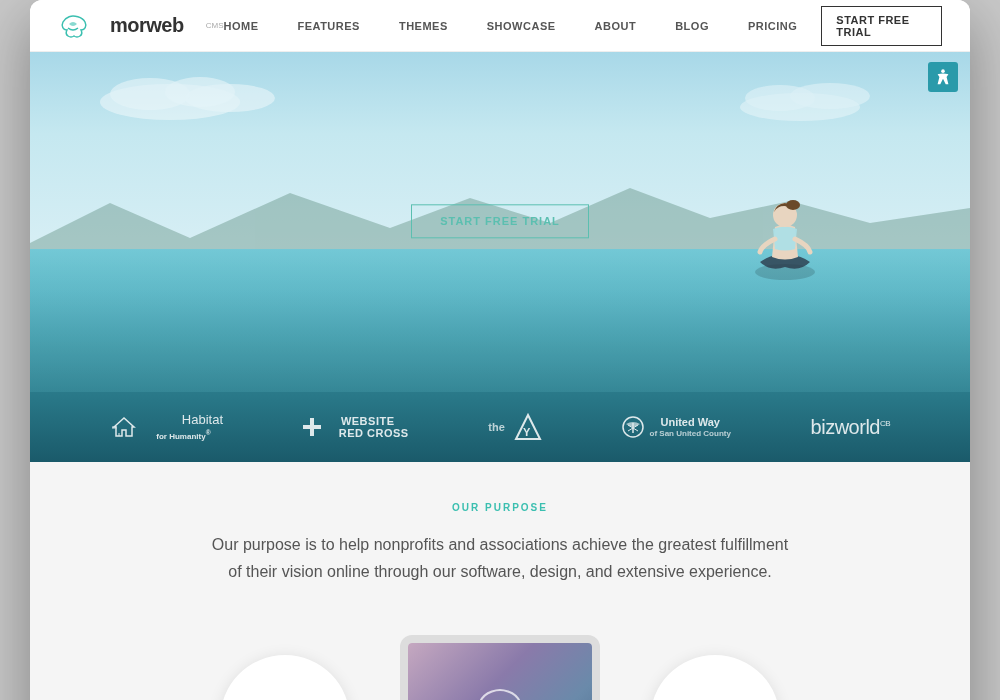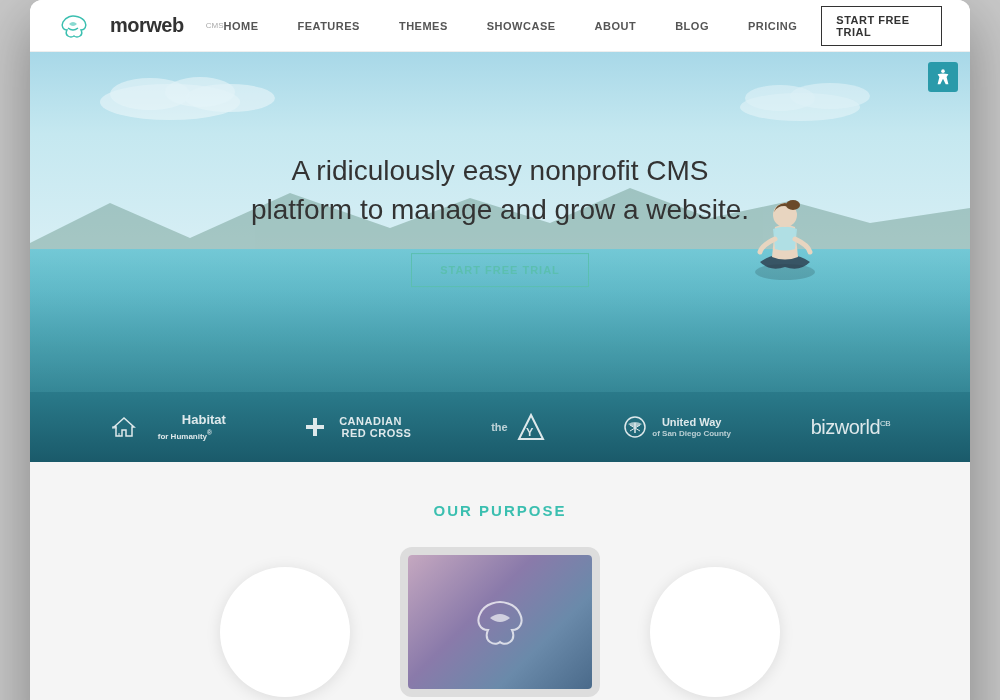--- a/index.html
+++ b/index.html
@@ -173,21 +173,21 @@
       gap: 6px;
     }
     .logo-item svg { opacity: 0.85; }
     
     .purpose-section {
       background: #f5f5f5;
       padding: 40px 20px 50px;
       text-align: center;
     }
     .section-eyebrow {
-      font-size: 15px;
+      font-size: 10px;
       font-weight: 700;
       letter-spacing: 2px;
       color: #3bbfb0;
       text-transform: uppercase;
       margin-bottom: 18px;
     }
     .section-desc {
       font-size: 16px;
       font-weight: 300;
       color: #555;
@@ -326,45 +326,44 @@
     </svg>
 
     <div class="accessibility-btn">
       <svg viewBox="0 0 20 20" fill="white" xmlns="http://www.w3.org/2000/svg">
         <circle cx="10" cy="3.5" r="2" fill="white"></circle>
         <path d="M4,7 Q10,5 16,7 L14,10 L16,18 L13,18 L10,12 L7,18 L4,18 L6,10 Z" fill="white"></path>
       </svg>
     </div>
 
     <div class="hero-content">
-      <div class="hero-title">A ridiculously easy nonprofit CMS platform to manage and grow a website.</div>
       <button class="hero-cta">START FREE TRIAL</button>
     </div>
   </div>
 
   <div class="logos-bar">
 
     <div class="logo-item">
       <svg width="28" height="24" viewBox="0 0 28 24" fill="white">
         <path d="M4,12 L14,3 L24,12 L22,12 L22,21 L16,21 L16,15 L12,15 L12,21 L6,21 L6,12 Z" fill="none" stroke="white" stroke-width="1.5"></path>
         <path d="M9,18 L9,21" stroke="white" stroke-width="1"></path>
         <text x="2" y="14" fill="white" font-size="3" font-weight="bold">HH</text>
       </svg>
       <div style="font-size:10px;line-height:1.3;">
-        <div style="font-size:13px;font-weight:700;margin-left:38px;">Habitat</div>
+        <div style="font-size:13px;font-weight:400;margin-left:38px;">Habitat</div>
         <div style="font-size:8px;">for Humanity<sup>®</sup></div>
       </div>
     </div>
 
     <div class="logo-item">
       <svg width="18" height="18" viewBox="0 0 18 18" fill="white">
         <path d="M7,0 L11,0 L11,7 L18,7 L18,11 L11,11 L11,18 L7,18 L7,11 L0,11 L0,7 L7,7 Z" fill="white"></path>
       </svg>
       <div>
-        <div style="font-size:11px;font-weight:700;letter-spacing:0.5px;">CANADIAN</div>
+        <div style="font-size:11px;font-weight:700;letter-spacing:0.5px;">WEBSITE</div>
         <div style="font-size:11px;font-weight:700;letter-spacing:0.5px;margin-left:12px;">RED CROSS</div>
       </div>
     </div>
 
     <div class="logo-item">
       <div style="font-size:11px;color:rgba(255,255,255,0.7);margin-right:3px;">the</div>
       <svg width="28" height="28" viewBox="0 0 28 28">
         <polygon points="14,2 26,26 2,26" fill="none" stroke="white" stroke-width="2"></polygon>
         <text x="9" y="23" fill="white" font-size="11" font-weight="bold">Y</text>
       </svg>
@@ -373,31 +372,32 @@
     <div class="logo-item">
       <svg width="22" height="22" viewBox="0 0 22 22">
         <circle cx="11" cy="11" r="10" fill="none" stroke="white" stroke-width="1.5"></circle>
         <path d="M4,8 Q11,4 18,8 Q11,14 4,8 Z" fill="white" opacity="0.7"></path>
         <path d="M11,7 L11,17" stroke="white" stroke-width="1.5"></path>
         <path d="M6,9 L16,15" stroke="white" stroke-width="1"></path>
         <path d="M16,9 L6,15" stroke="white" stroke-width="1"></path>
       </svg>
       <div style="font-size:9px;line-height:1.3;">
         <div style="font-size:11px;font-weight:700;">United Way</div>
-        <div style="font-size:8px;opacity:0.8;">of San Diego County</div>
+        <div style="font-size:8px;opacity:0.8;">of San United County</div>
       </div>
     </div>
 
     <div class="logo-item">
       <div style="font-size:20px;font-weight:300;letter-spacing:-0.5px;">bizworld<sup style="font-size:8px;">CB</sup></div>
     </div>
   </div>
 
   <div class="purpose-section">
     <div class="section-eyebrow">OUR PURPOSE</div>
+    <p class="section-desc">Our purpose is to help nonprofits and associations achieve the greatest fulfillment of their vision online through our software, design, and extensive experience.</p>
 
     <div class="features-row">
 
       <div class="feature-circle">
         
       </div>
 
       <div class="feature-tablet" style="position:relative;flex:1;max-width:300px;">
         <div style="position:relative;display:inline-block;margin-top:10px;">
           <div class="tablet-device">

